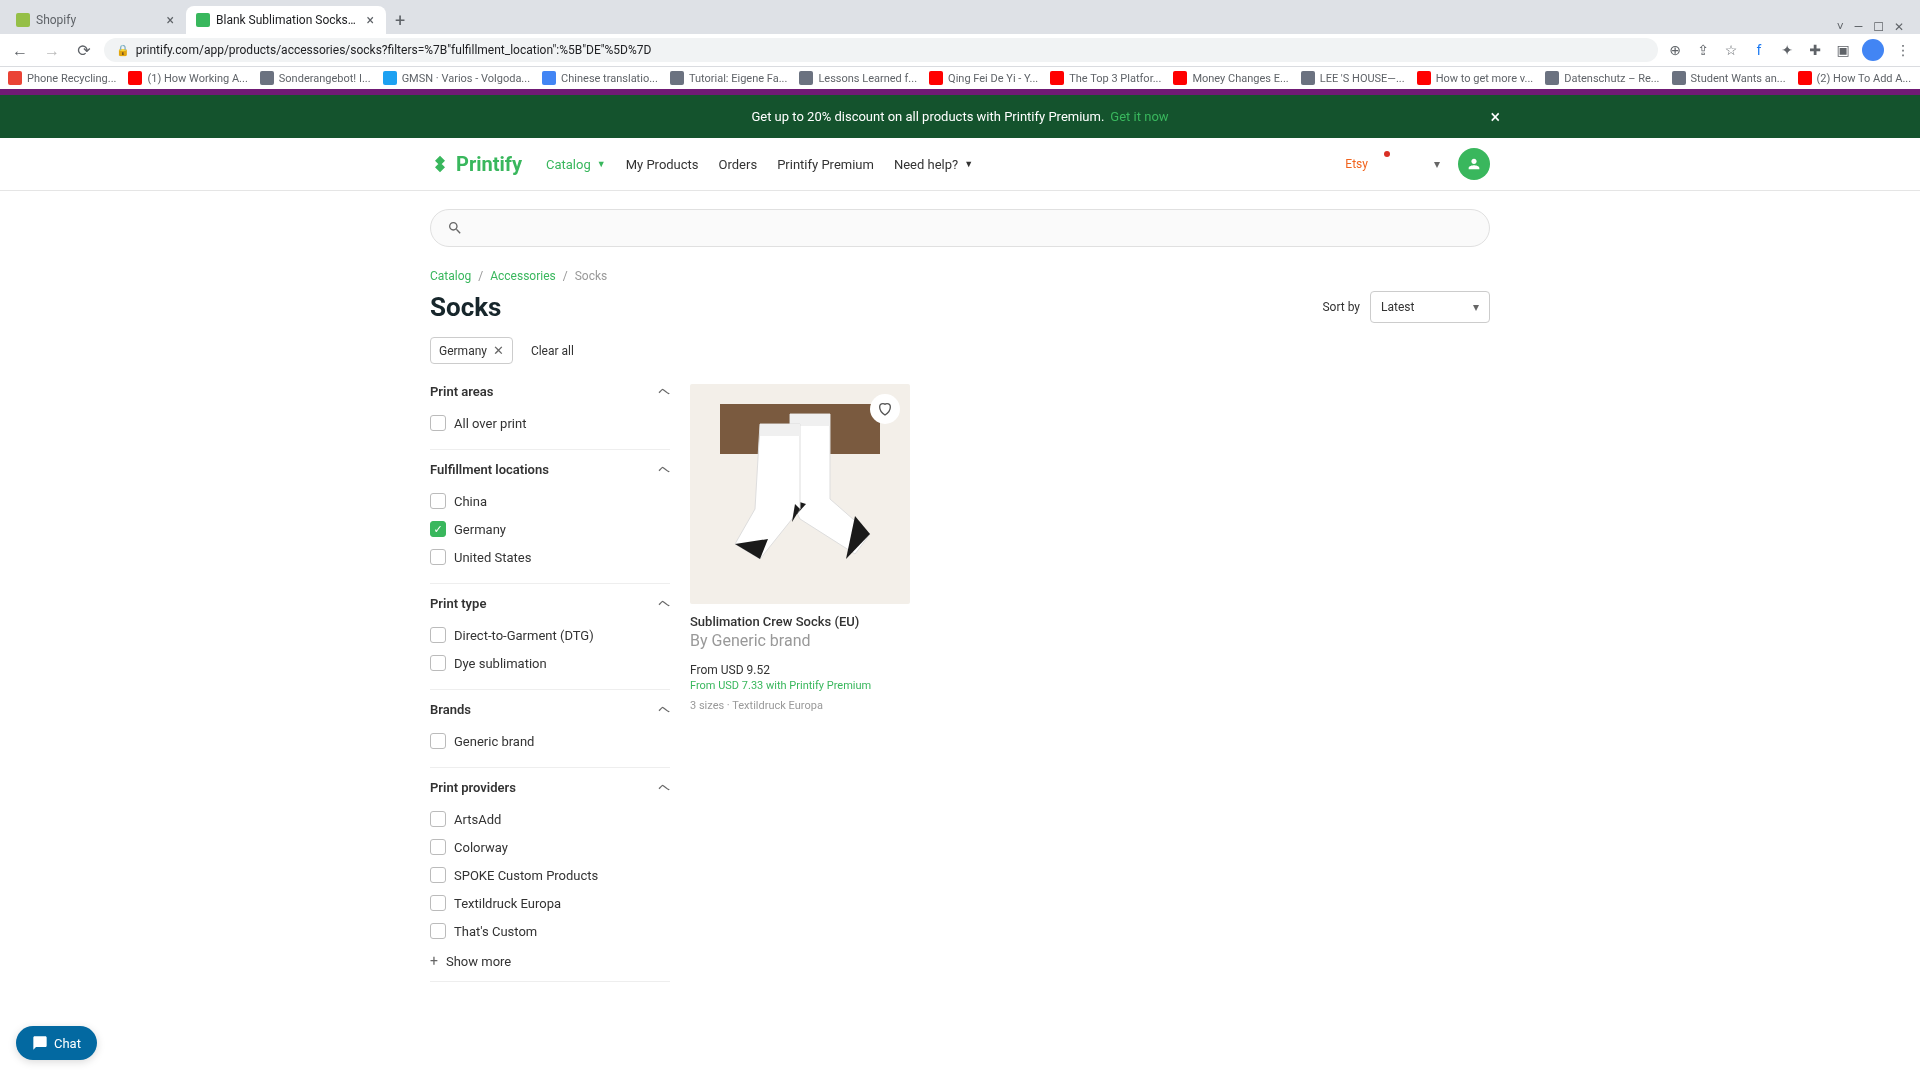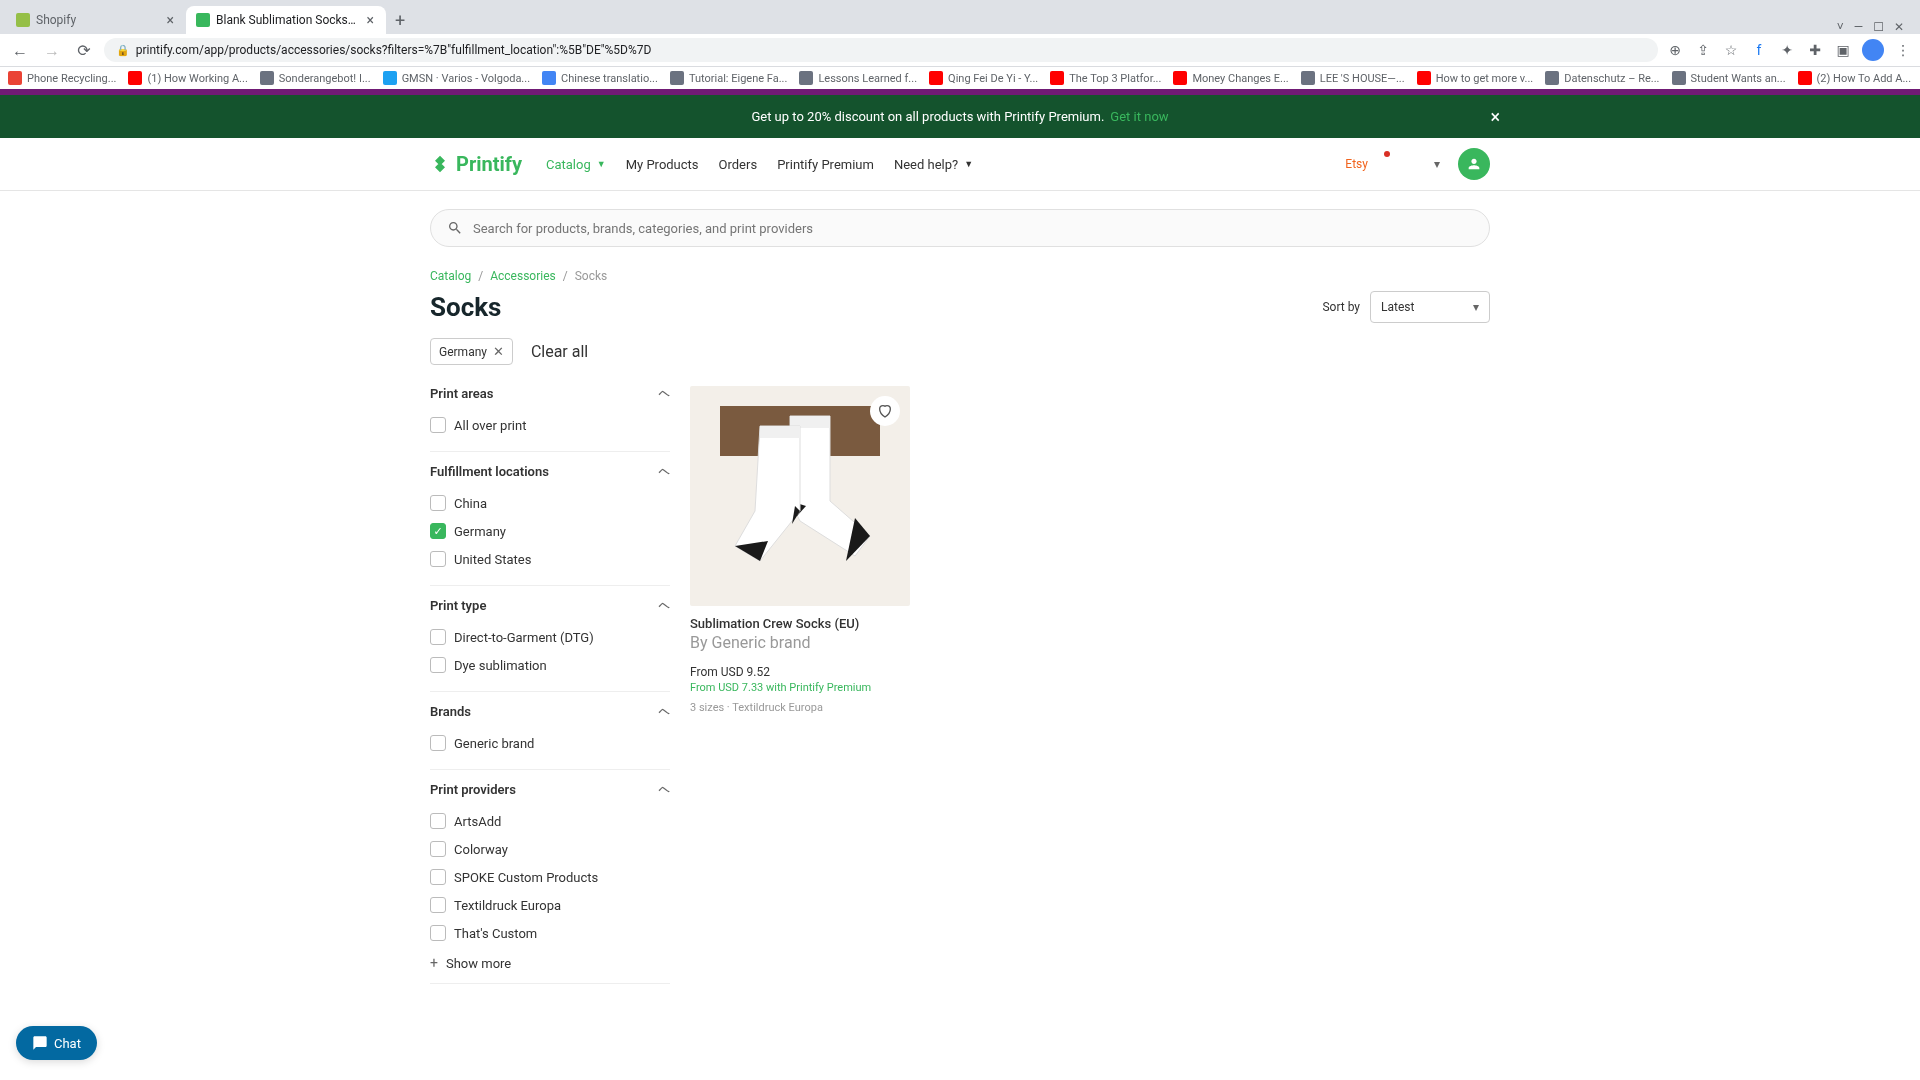--- a/index.html
+++ b/index.html
@@ -58,21 +58,21 @@
 
 .title-row { display: flex; align-items: center; justify-content: space-between; margin-bottom: 14px; }
 .page-title { font-size: 26px; font-weight: 700; color: #17262b; }
 .sort-wrap { display: flex; align-items: center; gap: 10px; font-size: 12px; }
 .sort-select { border: 1px solid #ccc; border-radius: 4px; padding: 8px 30px 8px 10px; background: #fff; cursor: pointer; position: relative; min-width: 120px; }
 .sort-select::after { content: "▾"; position: absolute; right: 10px; color: #666; }
 
 .filter-chips { display: flex; gap: 10px; align-items: center; margin-bottom: 20px; }
 .chip { border: 1px solid #ccc; border-radius: 4px; padding: 5px 8px; display: flex; align-items: center; gap: 6px; font-size: 12px; cursor: pointer; }
 .chip .x { font-size: 13px; color: #666; }
-.clear-all { font-size: 16px; cursor: pointer; padding: 5px 8px; }
+.clear-all { font-size: 12px; cursor: pointer; padding: 5px 8px; }
 
 .layout { display: flex; gap: 20px; }
 .sidebar { width: 240px; flex-shrink: 0; }
 .filter-group { border-bottom: 1px solid #eee; padding: 12px 0; }
 .filter-group:first-child { padding-top: 0; }
 .filter-header { display: flex; justify-content: space-between; align-items: center; font-size: 13px; font-weight: 600; cursor: pointer; margin-bottom: 10px; }
 .filter-header .chev { font-size: 11px; color: #666; }
 .check-row { display: flex; align-items: center; gap: 8px; padding: 6px 0; font-size: 13px; cursor: pointer; }
 .checkbox { width: 16px; height: 16px; border: 1.5px solid #bbb; border-radius: 3px; display: flex; align-items: center; justify-content: center; flex-shrink: 0; }
 .checkbox.checked { background: #39b75d; border-color: #39b75d; color: #fff; font-size: 11px; }
@@ -244,21 +244,20 @@
       </div>
     </div>
   </div>
 </div>
 
 <div class="container">
   <div class="search-bar">
     <svg width="16" height="16" viewBox="0 0 24 24">
         <path fill="#666" d="M15.5 14h-.8l-.3-.3c1-1.1 1.6-2.6 1.6-4.2C16 5.9 13.1 3 9.5 3S3 5.9 3 9.5 5.9 16 9.5 16c1.6 0 3.1-.6 4.2-1.6l.3.3v.8l5 5 1.5-1.5-5-5zm-6 0C7 14 5 12 5 9.5S7 5 9.5 5 14 7 14 9.5 12 14 9.5 14z"></path>
       </svg>
-    <input type="text" placeholder="Search for products, brands, categories, and print providers" style="">
   </div>
 
   <div class="breadcrumb">
     <a href="#">Catalog</a>
     <span class="sep">/</span>
     <a href="#">Accessories</a>
     <span class="sep">/</span>
     <span>Socks</span>
   </div>
 

